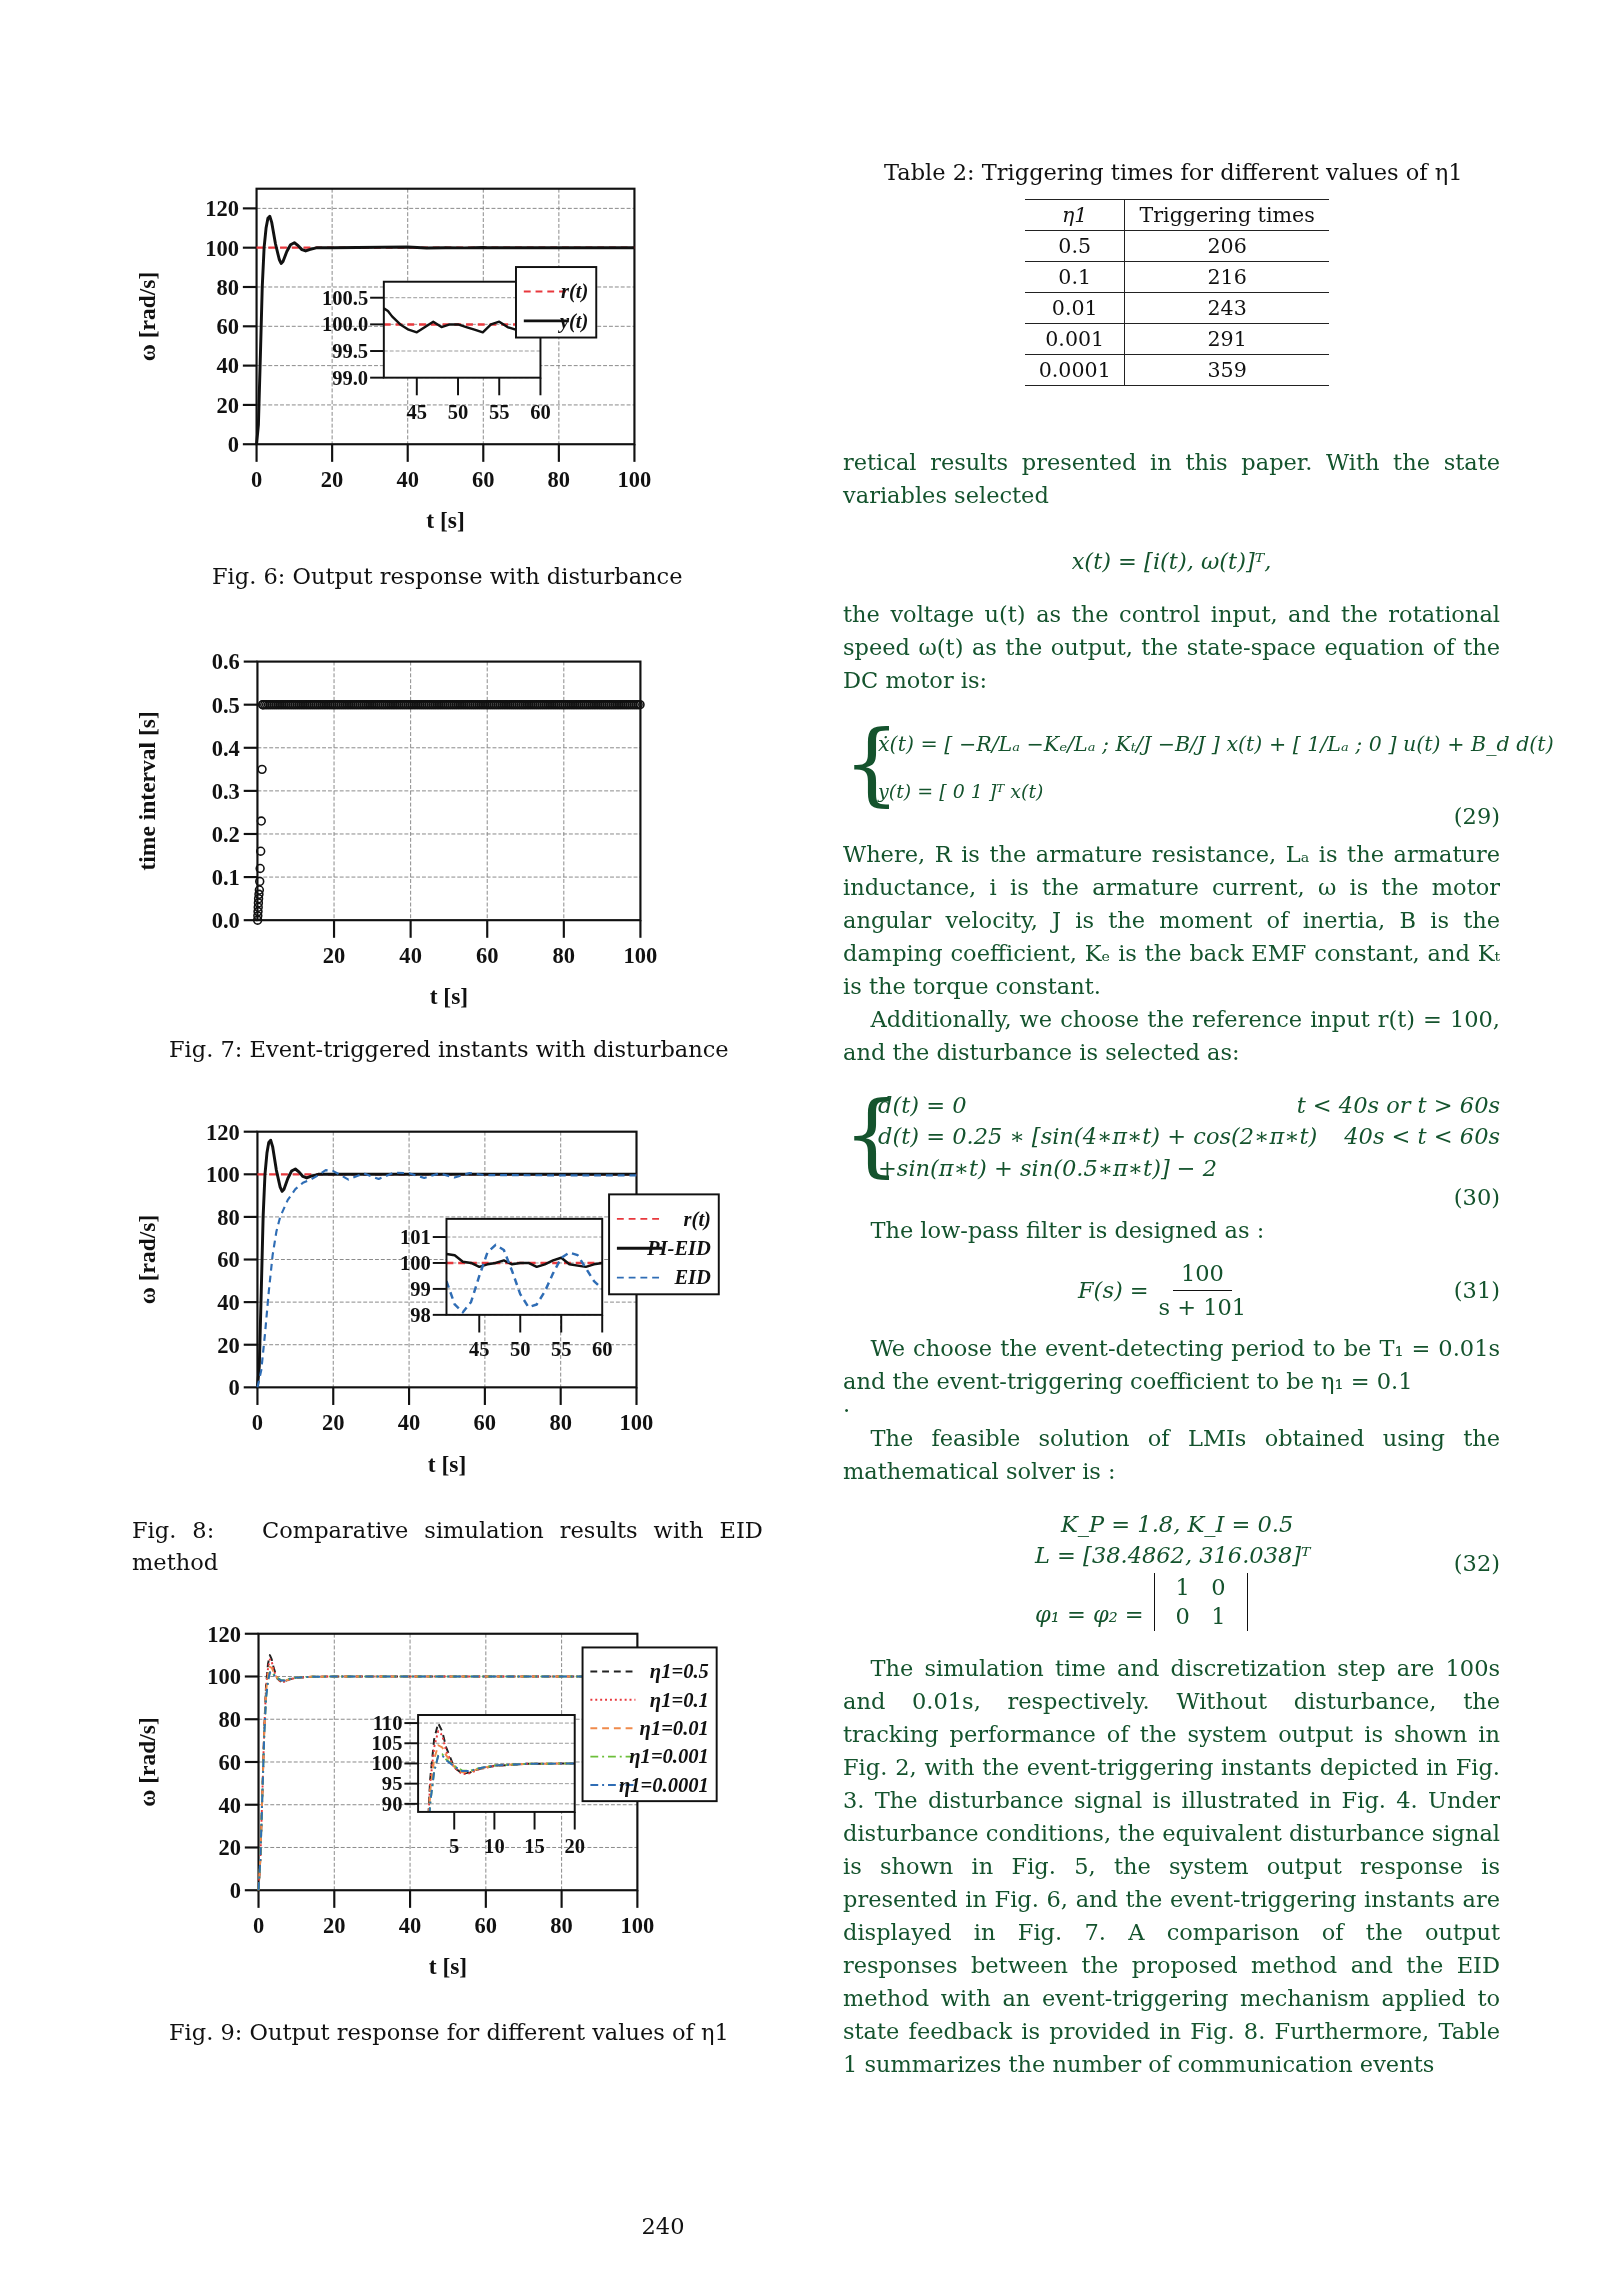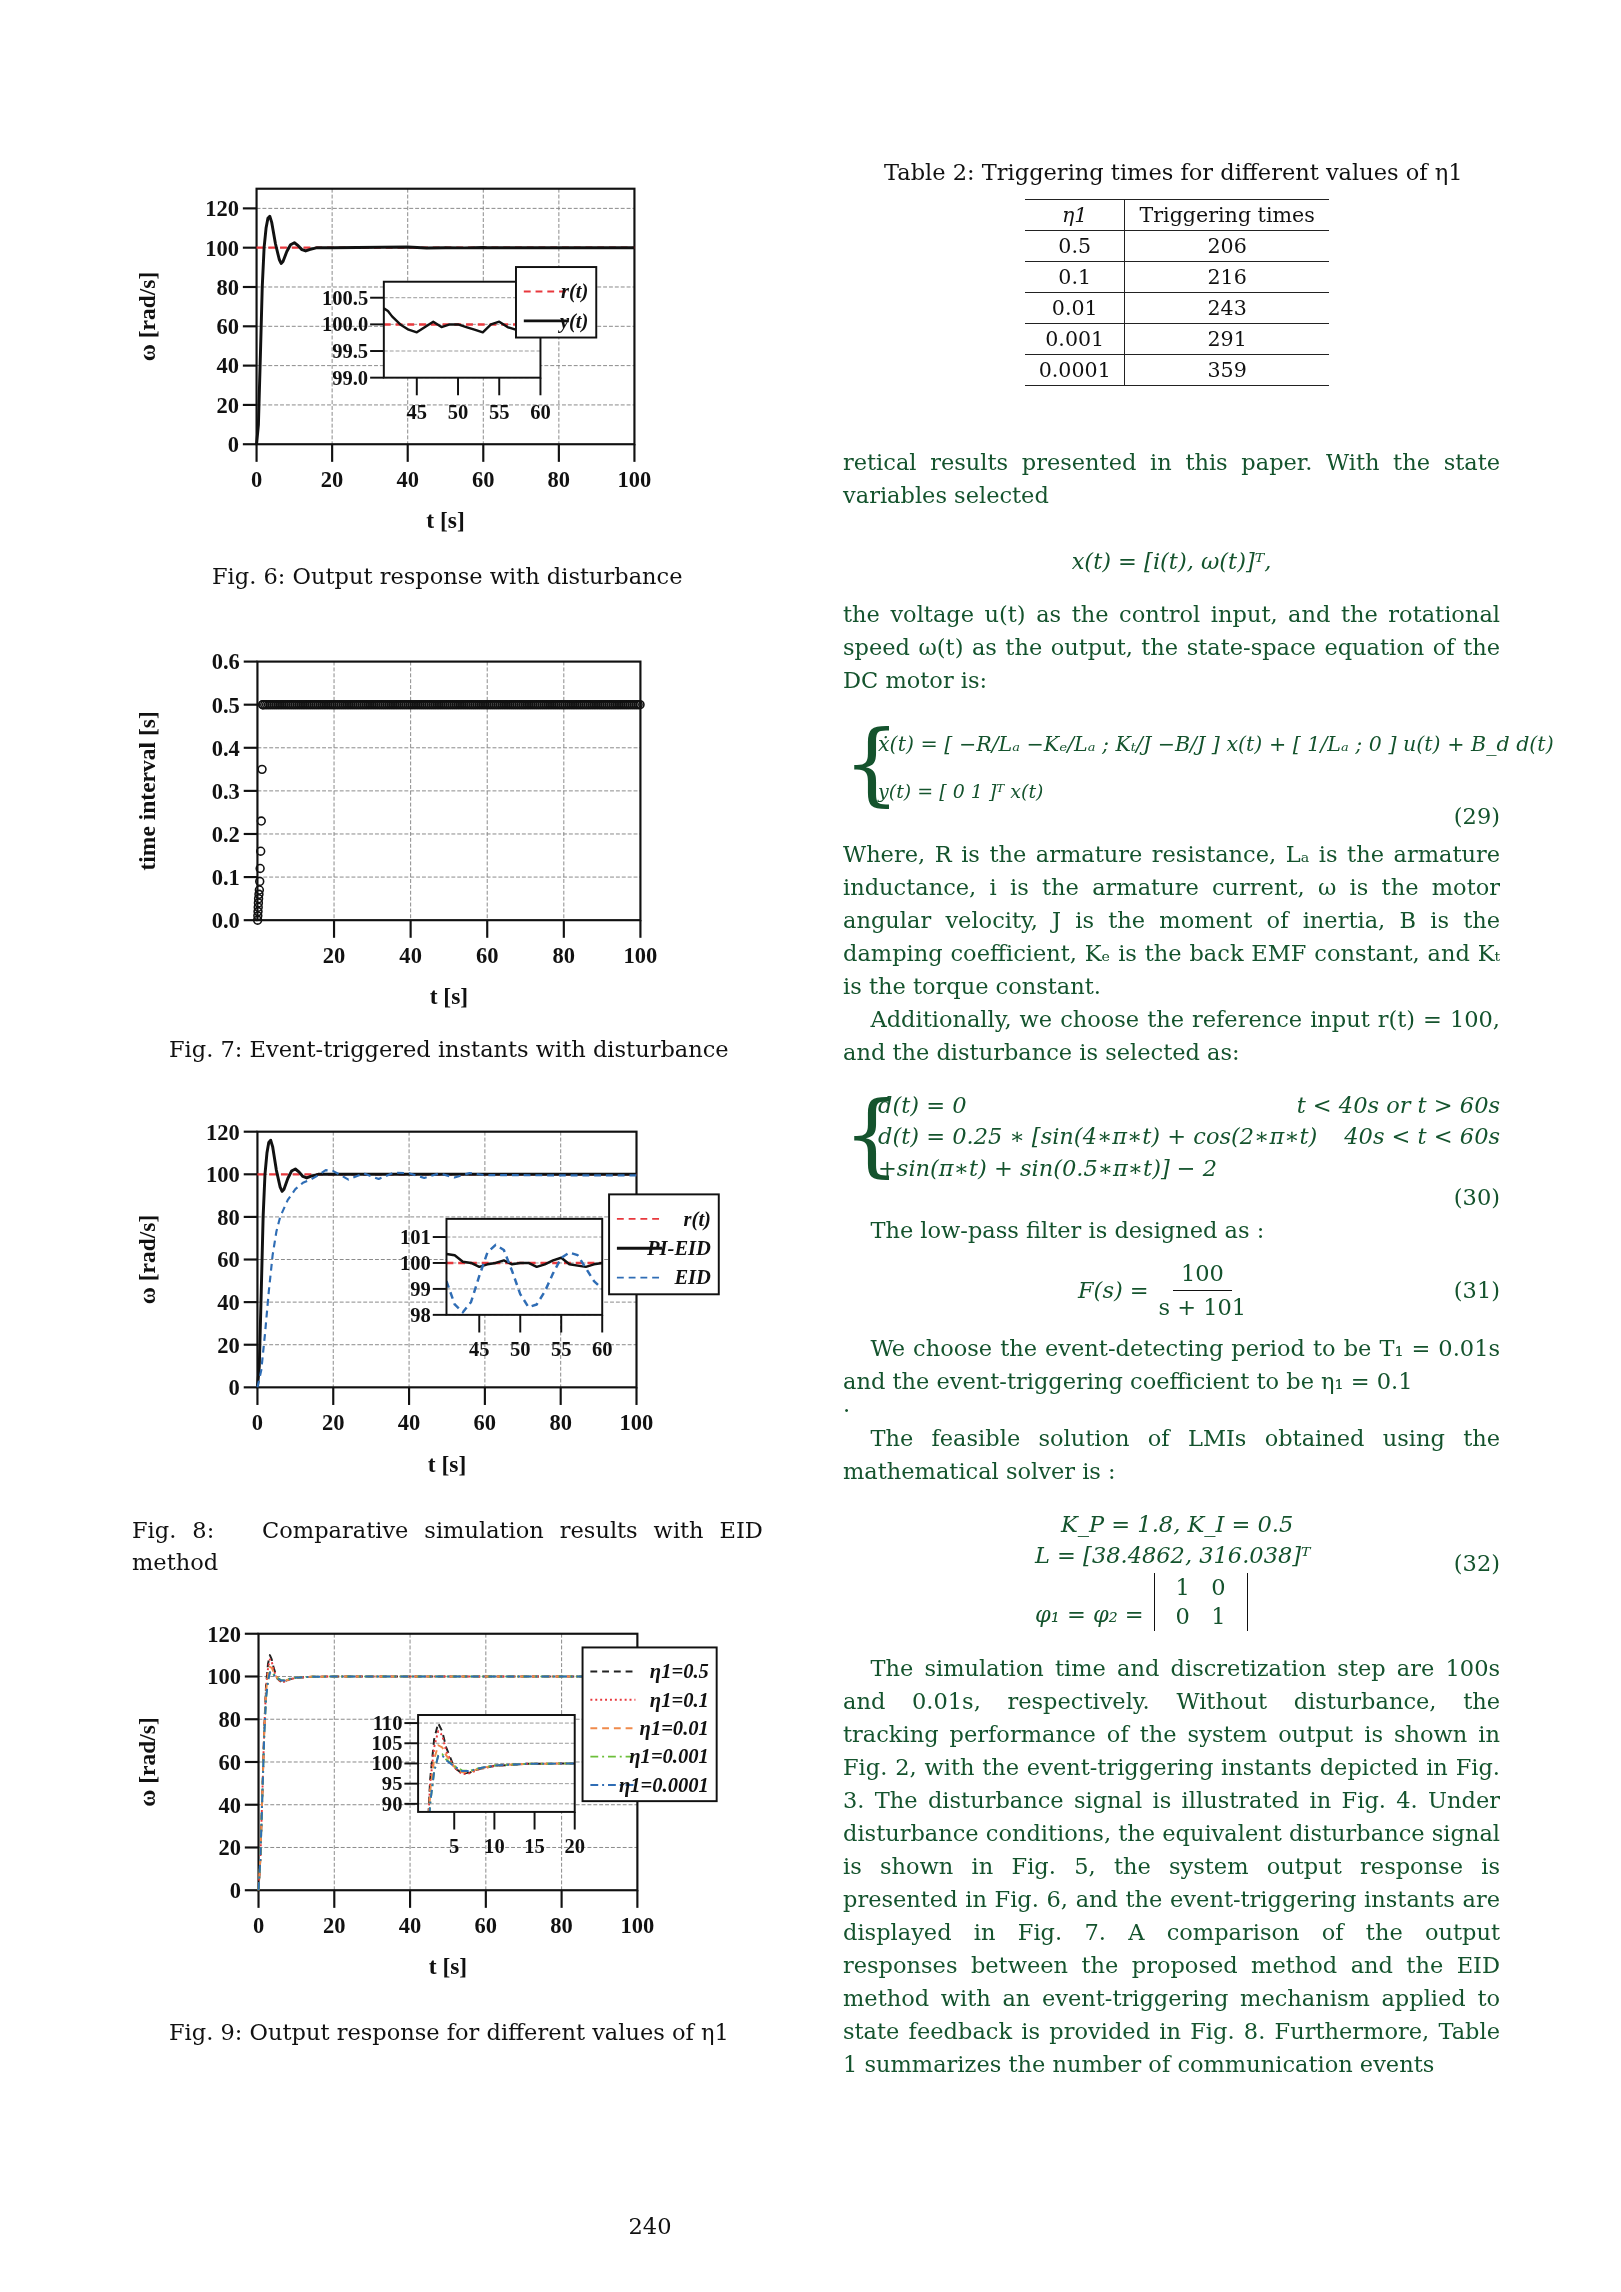--- a/index.html
+++ b/index.html
@@ -15,21 +15,21 @@
   .p{text-align:justify;margin:0;}
   .ind{text-indent:27.4px;}
   .eq{position:relative;text-align:center;font-style:italic;}
   .eqn{position:absolute;right:0;top:0;font-style:normal;}
   table.t2{border-collapse:collapse;font-family:"DejaVu Serif","Liberation Serif",serif;font-size:20.6px;}
   table.t2 td,table.t2 th{padding:0 13.7px;height:30px;text-align:center;font-weight:normal;border-bottom:1.5px solid #222;}
   table.t2 tr:first-child th{border-top:1.5px solid #222;}
   table.t2 td:first-child,table.t2 th:first-child{border-right:1.5px solid #222;width:71px;}
   table.t2 td:last-child,table.t2 th:last-child{width:176px;}
   .mat{display:inline-block;vertical-align:middle;}
-  .pagenum{position:absolute;left:0;width:1300px;top:2213px;text-align:center;font-size:22.5px;}
+  .pagenum{position:absolute;left:0;width:1300px;top:2213px;text-align:center;font-size:22.5px;padding-left:13px;}
 </style>
 </head>
 <body>
 
 <div class="fig" style="left:127px;top:176px;">
   <svg id="fig6" width="637" height="372" viewBox="0 0 650 380">
       <line x1="209.2" y1="13" x2="209.2" y2="274" stroke="#888" stroke-width="1" stroke-dasharray="4,2"></line>
       <line x1="286.4" y1="13" x2="286.4" y2="274" stroke="#888" stroke-width="1" stroke-dasharray="4,2"></line>
       <line x1="363.6" y1="13" x2="363.6" y2="274" stroke="#888" stroke-width="1" stroke-dasharray="4,2"></line>
       <line x1="440.8" y1="13" x2="440.8" y2="274" stroke="#888" stroke-width="1" stroke-dasharray="4,2"></line>

